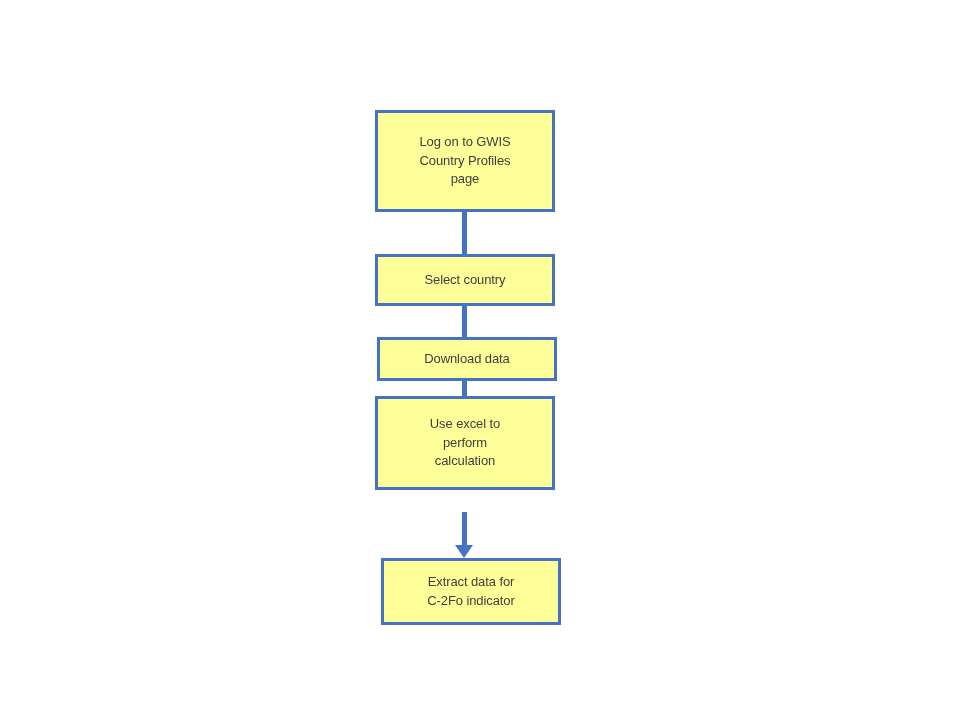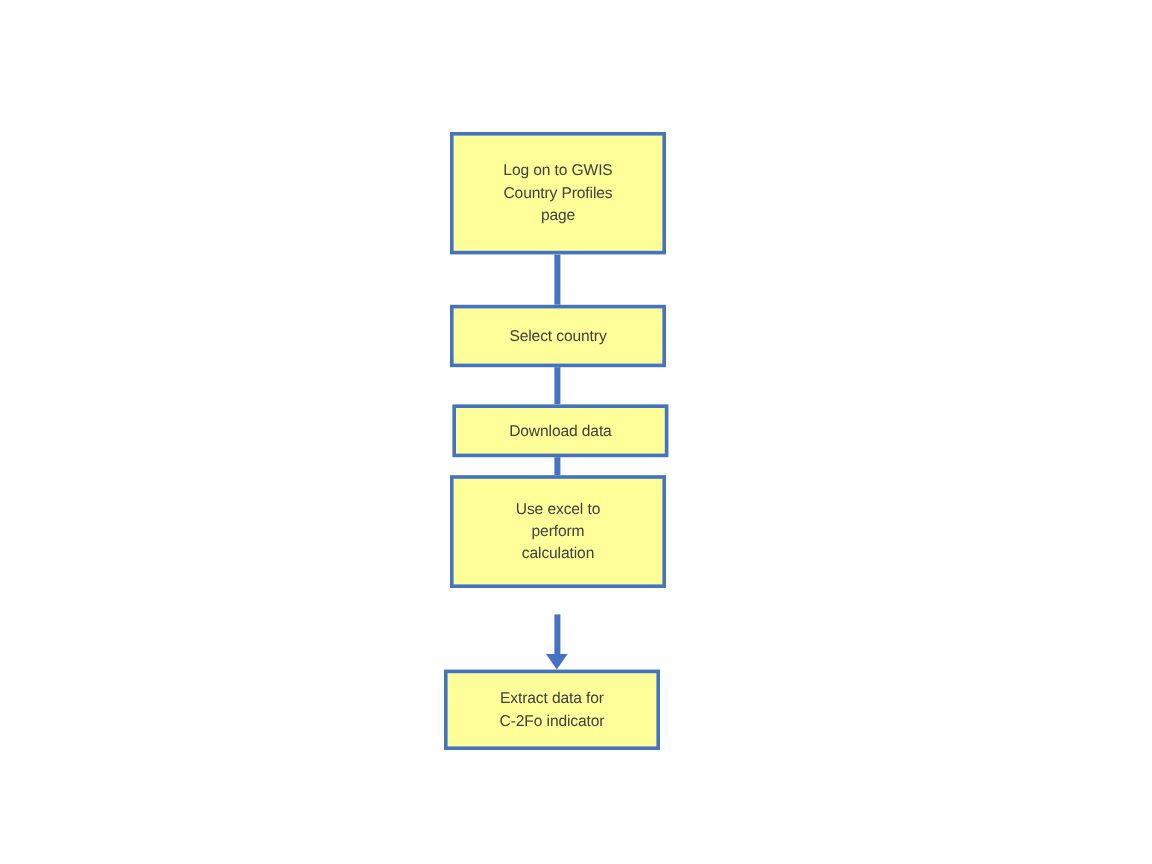--- a/index.html
+++ b/index.html
@@ -84,18 +84,18 @@
   <div class="node" style="left:377px; top:337px; width:180px; height:44px;">
     <span class="node-label">Download data</span>
   </div>
 
   <div class="node" style="left:375px; top:396px; width:180px; height:94px;">
     <span class="node-label">Use excel to
 perform
 calculation</span>
   </div>
 
-  <div class="node" style="left:370px; top:558px; width:180px; height:67px;">
+  <div class="node" style="left:381px; top:558px; width:180px; height:67px;">
     <span class="node-label">Extract data for
 C-2Fo indicator</span>
   </div>
 
 </div>
 
 </body></html>

